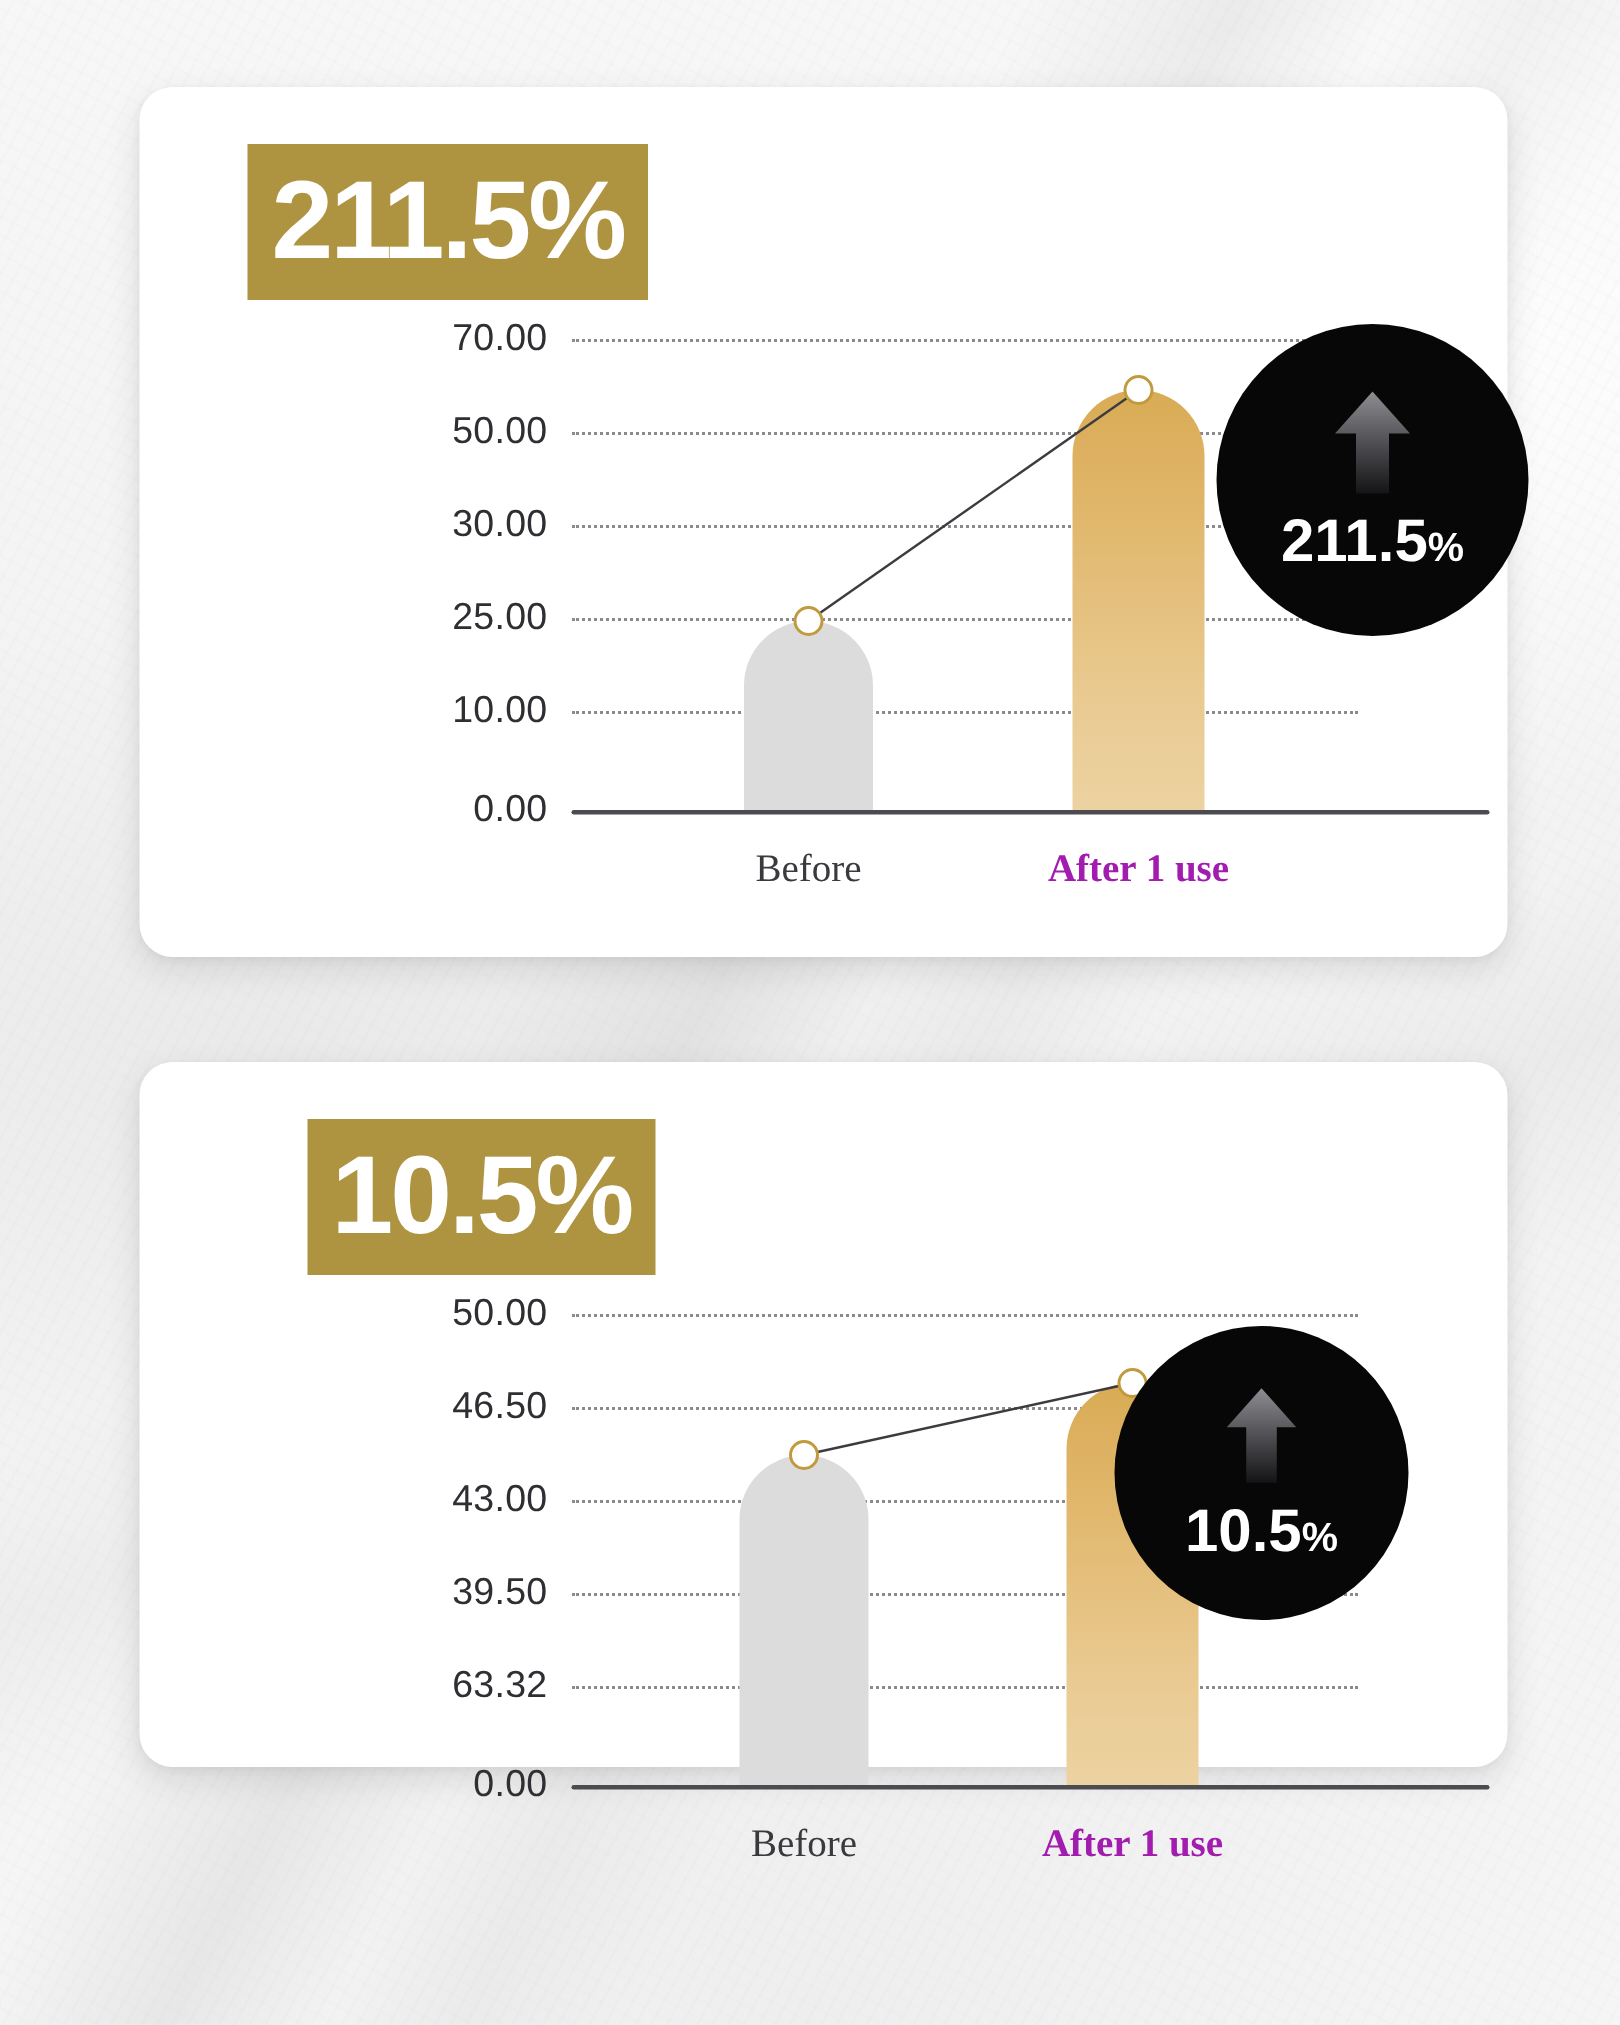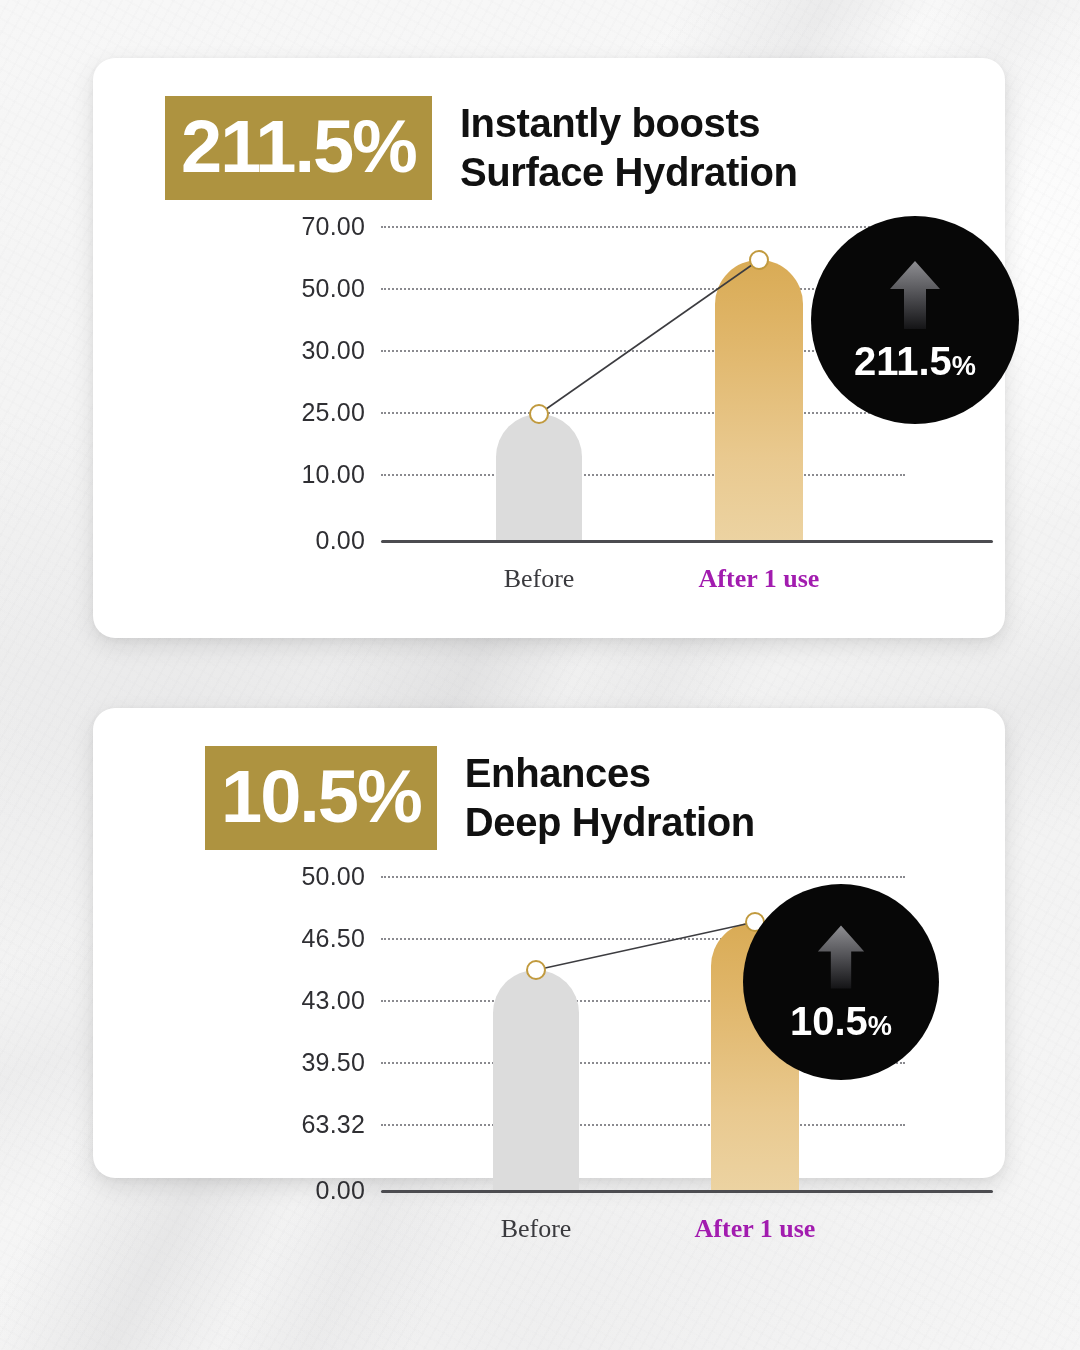--- a/index.html
+++ b/index.html
@@ -136,22 +136,20 @@
 </head>
 <body>
 
 <div class="bg"></div>
 <div class="bg2"></div>
 
 <div class="card" id="card-1">
 
   <div class="card-head">
     <div class="pct-chip">211.5%</div>
-    <div class="head-title">Instantly boosts
-Surface Hydration</div>
   </div>
 
   <div class="chart">
 
     <div class="ylabels">
       <div class="ylabel" style="top:14px">70.00</div>
       <div class="ylabel" style="top:76px">50.00</div>
       <div class="ylabel" style="top:138px">30.00</div>
       <div class="ylabel" style="top:200px">25.00</div>
       <div class="ylabel" style="top:262px">10.00</div>
@@ -199,22 +197,20 @@
       <div class="xlabel x-after" style="left:378px">After 1 use</div>
     </div>
 
   </div>
 </div>
 
 <div class="card" id="card-2">
 
   <div class="card-head">
     <div class="pct-chip">10.5%</div>
-    <div class="head-title">Enhances
-Deep Hydration</div>
   </div>
 
   <div class="chart">
 
     <div class="ylabels">
       <div class="ylabel" style="top:14px">50.00</div>
       <div class="ylabel" style="top:76px">46.50</div>
       <div class="ylabel" style="top:138px">43.00</div>
       <div class="ylabel" style="top:200px">39.50</div>
       <div class="ylabel" style="top:262px">63.32</div>

